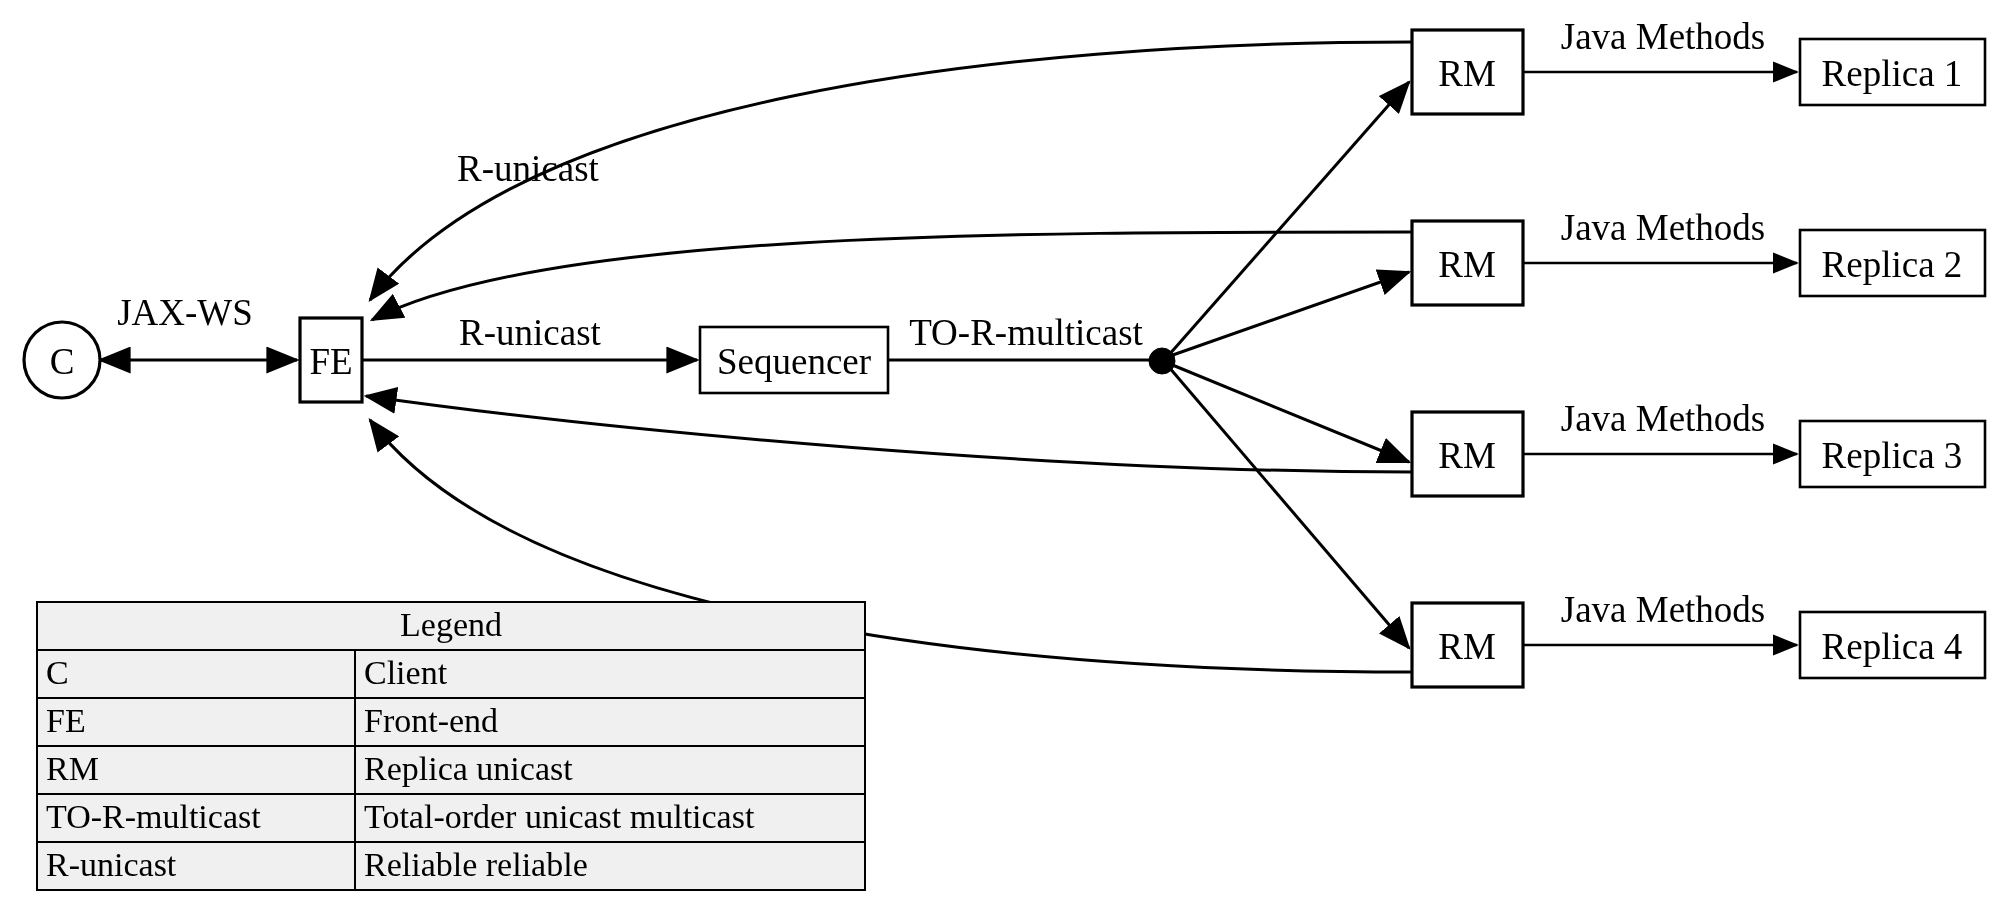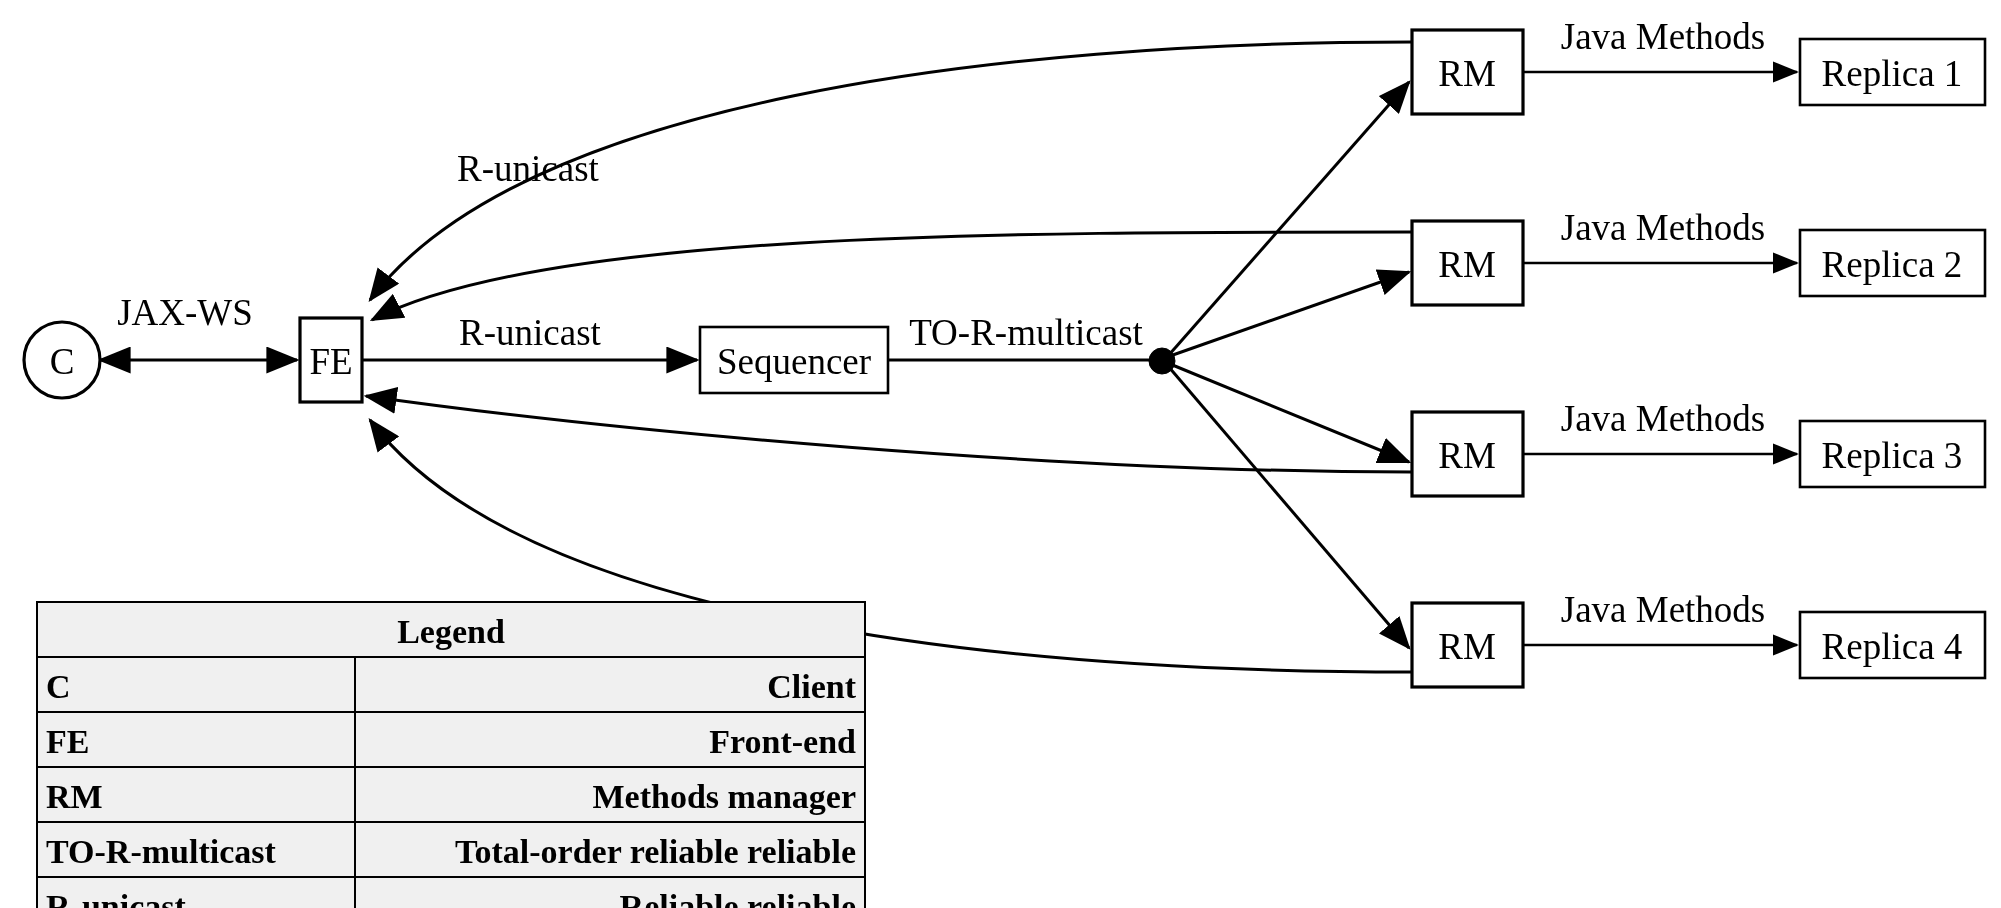--- a/index.html
+++ b/index.html
@@ -72,35 +72,33 @@
     top: 601px;
     width: 830px;
     border-collapse: collapse;
     background: #f0f0f0;
     font-family: "Liberation Serif", "DejaVu Serif", serif;
     font-size: 34px;
     color: #000000;
   }
   #legend td {
     border: 2px solid #000000;
-    padding: 10px 8px 5px 8px;
+    padding: 3px 8px 5px 8px;
     background: #f0f0f0;
     line-height: 1.12;
-    font-weight: bold;
   }
   #legend td.legend-title {
     text-align: center;
   }
   #legend td.legend-key {
     width: 300px;
     white-space: nowrap;
   }
   #legend td.legend-val {
     white-space: nowrap;
-    text-align: right;
   }
 </style>
 </head>
 <body>
 
 <div id="canvas">
 
   <svg id="diagram" viewBox="0 0 2001 908">
     <defs>
       <marker id="arrowFill" markerWidth="11" markerHeight="9" refX="10.2" refY="4.5" orient="auto" markerUnits="strokeWidth">
@@ -198,25 +196,25 @@
       <tr>
         <td class="legend-key">C</td>
         <td class="legend-val">Client</td>
       </tr>
       <tr>
         <td class="legend-key">FE</td>
         <td class="legend-val">Front-end</td>
       </tr>
       <tr>
         <td class="legend-key">RM</td>
-        <td class="legend-val">Methods manager</td>
+        <td class="legend-val">Replica unicast</td>
       </tr>
       <tr>
         <td class="legend-key">TO-R-multicast</td>
-        <td class="legend-val">Total-order reliable reliable</td>
+        <td class="legend-val">Total-order unicast multicast</td>
       </tr>
       <tr>
         <td class="legend-key">R-unicast</td>
         <td class="legend-val">Reliable reliable</td>
       </tr>
     </tbody>
   </table>
 
 </div>
 

